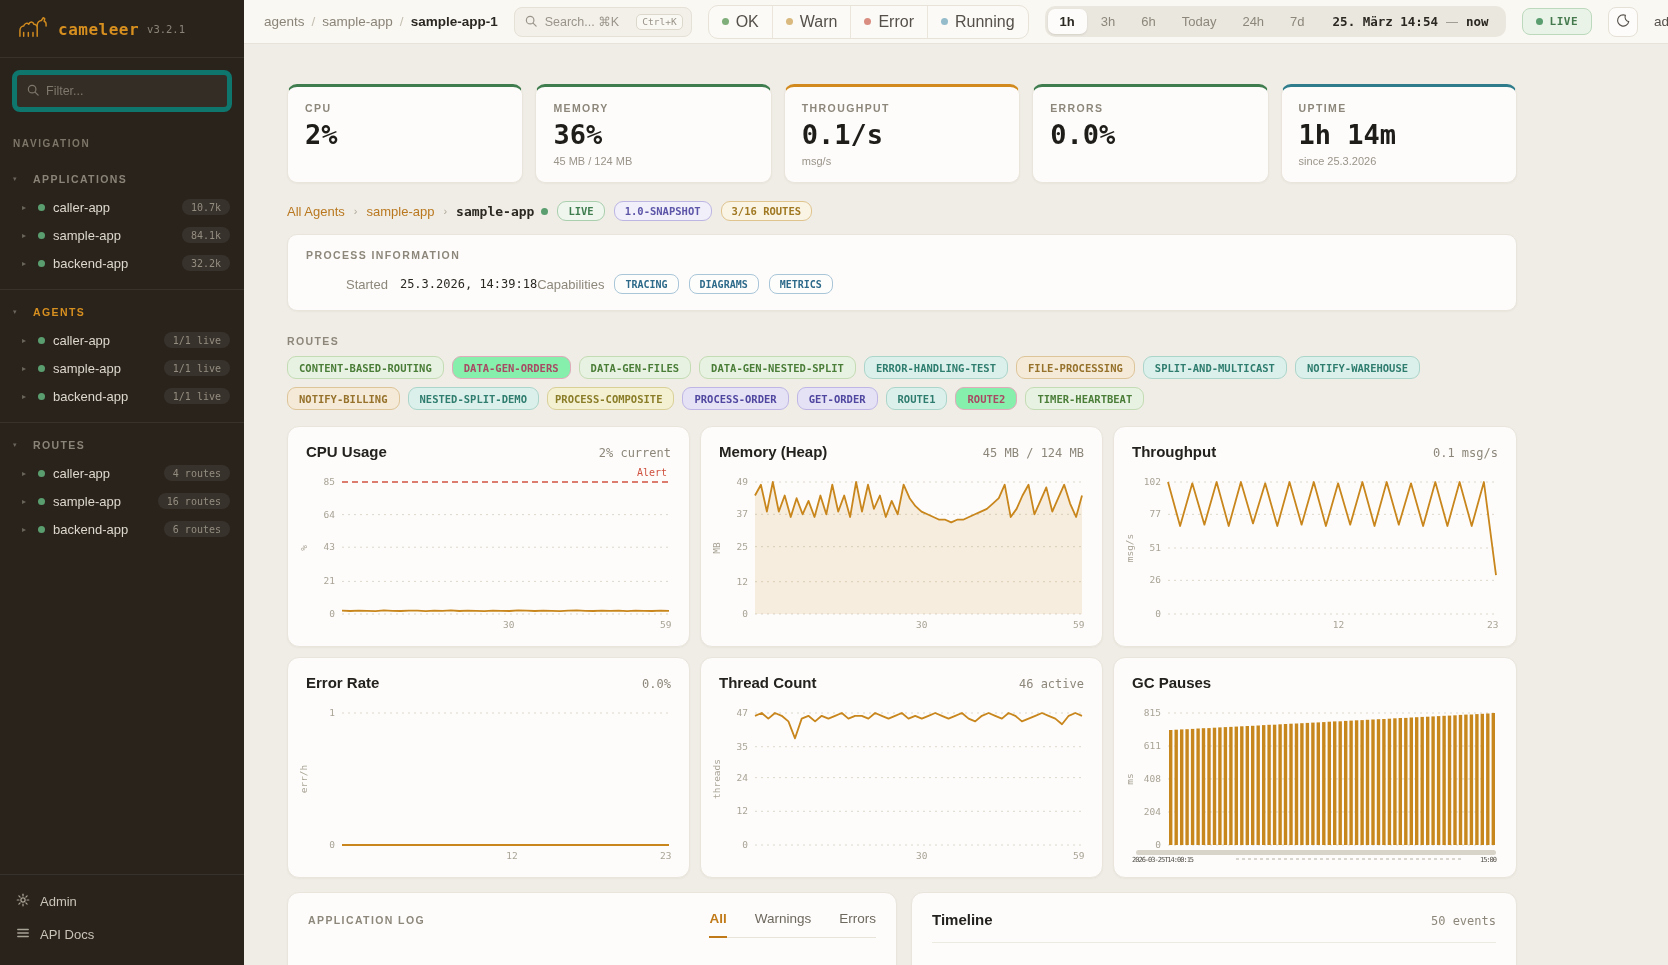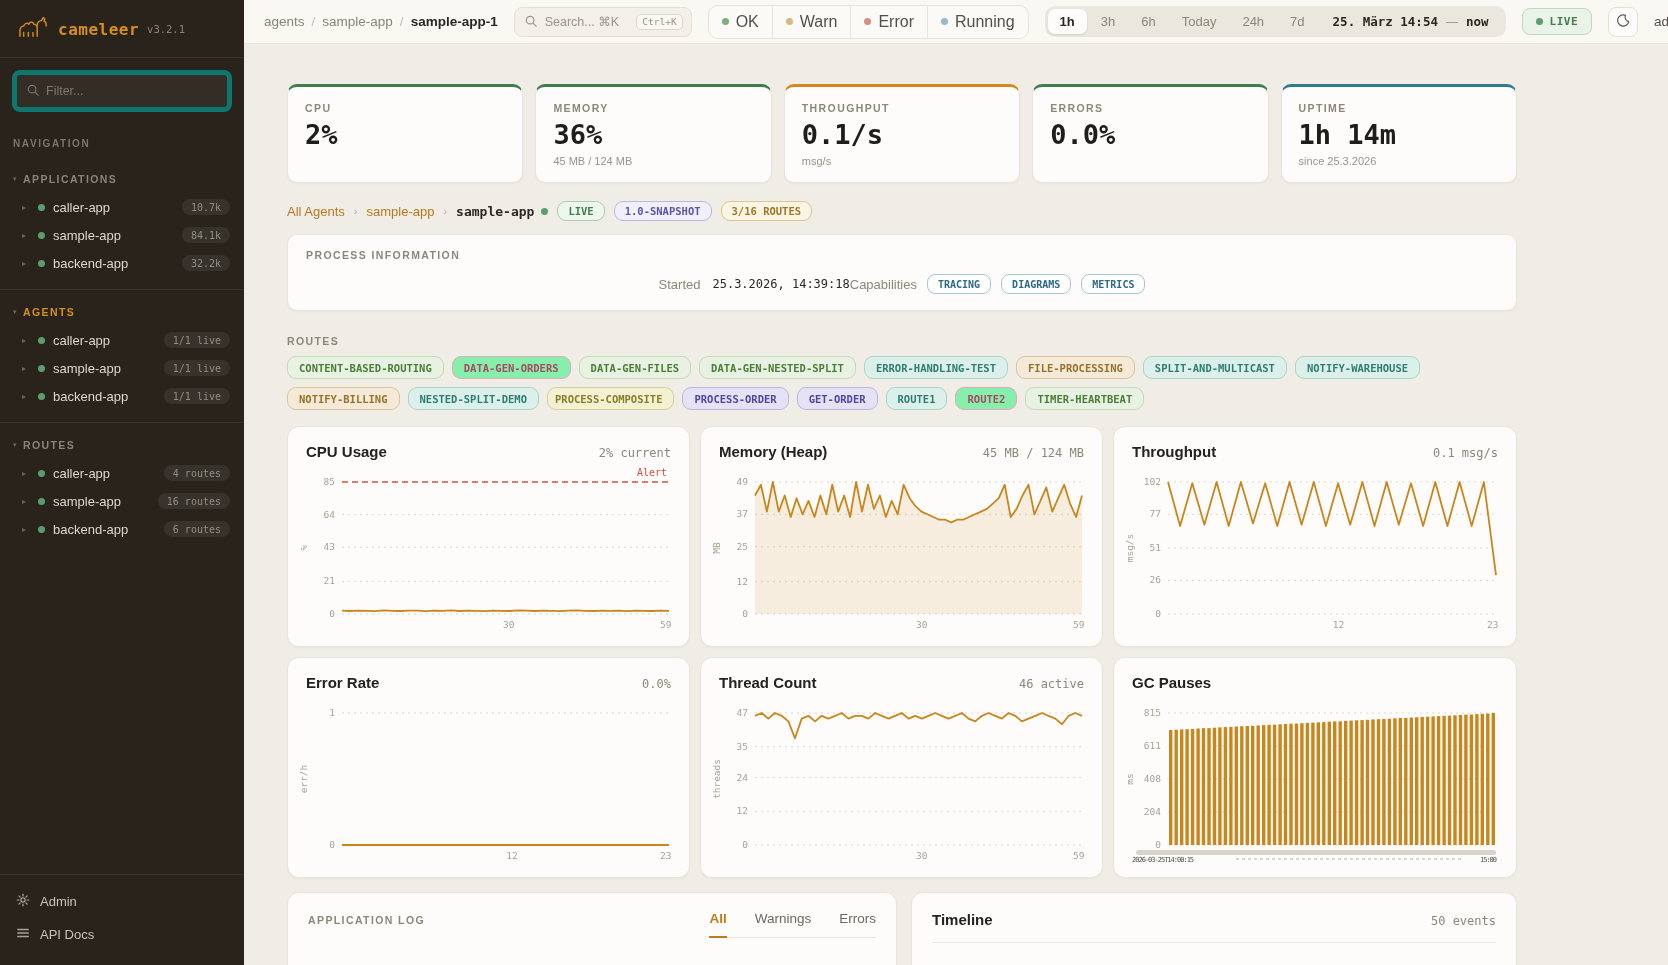--- a/index.html
+++ b/index.html
@@ -10,21 +10,21 @@
   .sidebar { width:244px; min-width:244px; height:100%; background:#29231c; display:flex; flex-direction:column; color:#d8d3c8; }
   .logo-row { display:flex; align-items:center; gap:8px; padding:13px 16px 12px 16px; border-bottom:1px solid rgba(255,255,255,0.07); }
   .brand { font-family:"DejaVu Sans Mono", monospace; font-weight:bold; font-size:16px; color:#d78f1f; letter-spacing:0.5px; }
   .ver { font-family:"DejaVu Sans Mono", monospace; font-size:10.5px; color:#8a8478; }
   .filter-box { margin:12px 12px 4px 12px; display:flex; align-items:center; gap:7px; background:#332d25; border:5px solid #0f766e; border-radius:8px; padding:7px 10px; }
   .filter-box input { background:transparent; border:none; outline:none; color:#cfc9bd; font-size:12.5px; width:100%; font-family:"Liberation Sans", sans-serif; }
   .filter-box input::placeholder { color:#7d776c; }
   .nav-label { font-size:10px; letter-spacing:1.6px; color:#7d7668; padding:22px 16px 8px 13px; font-weight:bold; }
   .nav-section { padding:10px 0 12px 0; }
   .nav-section + .nav-section { border-top:1px solid rgba(255,255,255,0.07); }
-  .sec-head { display:flex; align-items:center; gap:0; padding:6px 16px 8px 13px; cursor:pointer; }
+  .sec-head { display:flex; align-items:center; gap:10px; padding:6px 16px 8px 13px; cursor:pointer; }
   .sec-caret { font-size:7px; color:#6b665c; width:10px; }
   .sec-label { font-size:10.5px; letter-spacing:1.4px; color:#8a8478; font-weight:bold; }
   .nav-section.active .sec-label { color:#d78f1f; }
   .nav-item { display:flex; align-items:center; gap:8px; padding:6px 14px 6px 22px; cursor:pointer; }
   .chev { font-size:8px; color:#6b665c; width:8px; }
   .gdot { width:7px; height:7px; border-radius:50%; background:#5a9e6f; }
   .item-label { font-size:13px; color:#ddd8cd; }
   .item-badge { margin-left:auto; font-family:"DejaVu Sans Mono", monospace; font-size:10px; color:#938d80; background:rgba(255,255,255,0.07); border-radius:9px; padding:2.5px 9px; }
   .sidebar-spacer { flex:1; }
   .sidebar-footer { border-top:1px solid rgba(255,255,255,0.07); padding:10px 0 14px 0; }
@@ -70,21 +70,21 @@
   .agent-link { font-size:13px; color:#b9781f; cursor:pointer; }
   .ag-sep { font-size:11px; color:#b0a99a; }
   .agent-current { font-family:"DejaVu Sans Mono", monospace; font-size:13px; font-weight:bold; color:#2b2822; display:flex; align-items:center; gap:7px; }
   .abadge { font-family:"DejaVu Sans Mono", monospace; font-size:10.5px; border-radius:9px; padding:3px 10px; border:1px solid; font-weight:bold; }
   .abadge.t-green { color:#3f7d4f; border-color:#a9cfae; background:#eef6ee; }
   .abadge.t-purple { color:#5c55a8; border-color:#bdb6e3; background:#f1effa; }
   .abadge.t-amber { color:#a07821; border-color:#dfc48e; background:#faf4e5; }
 
   .proc-card { margin-top:13px; background:#fdfcfa; border:1px solid #e9e5dc; border-radius:10px; padding:14px 18px 16px 18px; box-shadow:0 1px 2px rgba(60,50,30,0.04); }
   .proc-title { font-size:10.5px; letter-spacing:1.4px; color:#8d877b; font-weight:bold; }
-  .proc-body { display:flex; align-items:center; justify-content:center; margin-top:13px; }
+  .proc-body { display:flex; align-items:center; justify-content:flex-start; margin-top:13px;margin-left:40px; }
   .proc-left { display:flex; align-items:center; gap:12px; }
   .proc-lbl { font-size:13px; color:#8d877b; }
   .proc-val { font-family:"DejaVu Sans Mono", monospace; font-size:12px; color:#2b2822; }
   .cap-wrap { display:flex; align-items:center; gap:10px; }
   .cap-badge { font-family:"DejaVu Sans Mono", monospace; font-size:10px; font-weight:bold; color:#2d6a8a; border:1px solid #a9c6d9; background:#fdfdfb; border-radius:8px; padding:3.5px 10px; }
 
   .routes-block { margin-top:24px; }
   .routes-title { font-size:10.5px; letter-spacing:1.4px; color:#8d877b; font-weight:bold; }
   .chips { display:flex; flex-wrap:wrap; gap:8px 8px; margin-top:9px; width:1230px; }
   .chip { font-family:"DejaVu Sans Mono", monospace; font-size:10.5px; font-weight:bold; border-radius:9px; padding:4.5px 11px; border:1px solid; cursor:pointer; white-space:nowrap; }

